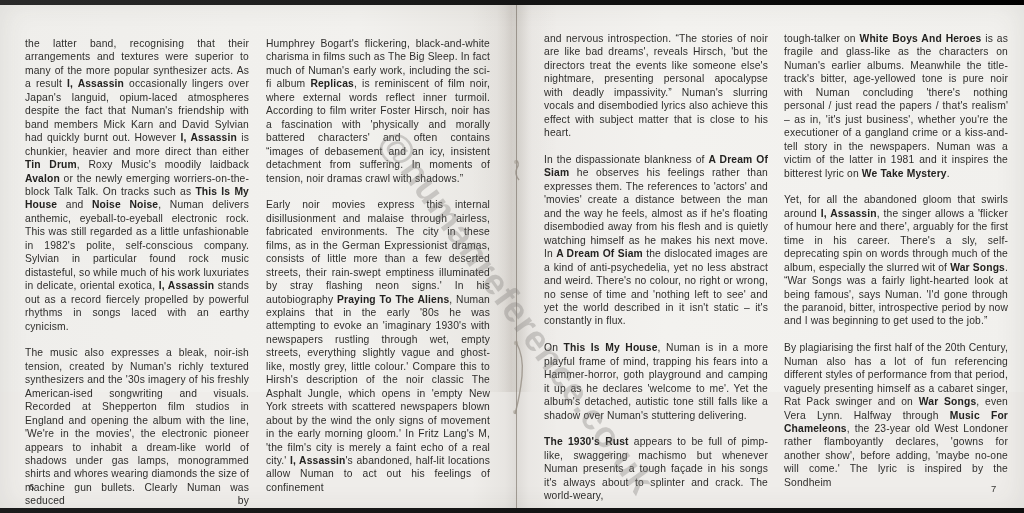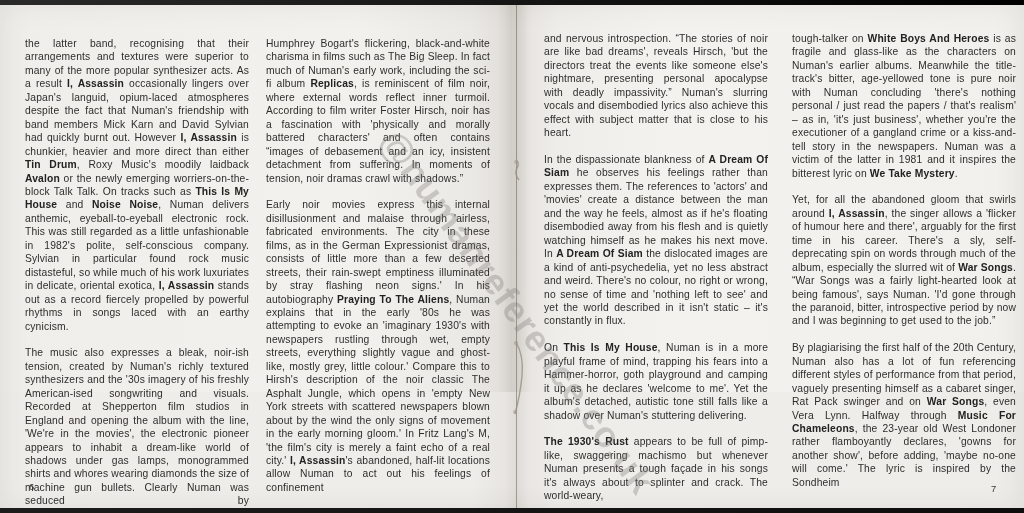--- a/index.html
+++ b/index.html
@@ -19,21 +19,21 @@
     font-size:10.3px;line-height:13.45px;color:#2e2d2b;
     text-align:justify;letter-spacing:0.15px;
   }
   .col p{margin:0 0 13.4px 0;}
   .col p.cont{text-align-last:justify;}
   .col .b{font-weight:bold;color:#232220;}
   .col .i{}
   .c1{left:25px;}
   .c2{left:266px;}
   .c3{left:544px;}
-  .c4{left:784px;margin-left:8px;}
+  .c4{left:784px;}
   .pagenum{position:absolute;font-size:9.5px;color:#3a3937;}
   .pagenum.n6{left:29px;top:481px;}
   .pagenum.n7{left:991px;top:483px;}
   .gutter-shadow{
     position:absolute;left:472px;top:5px;width:86px;height:503px;pointer-events:none;
     background:linear-gradient(90deg,rgba(90,80,70,0) 0%,rgba(90,80,70,0.05) 38%,rgba(70,60,50,0.10) 52%,rgba(90,80,70,0.04) 66%,rgba(90,80,70,0) 100%);
   }
   .gutter-crease{
     position:absolute;left:516px;top:5px;width:1px;height:503px;
     background:rgba(110,100,90,0.55);pointer-events:none;

